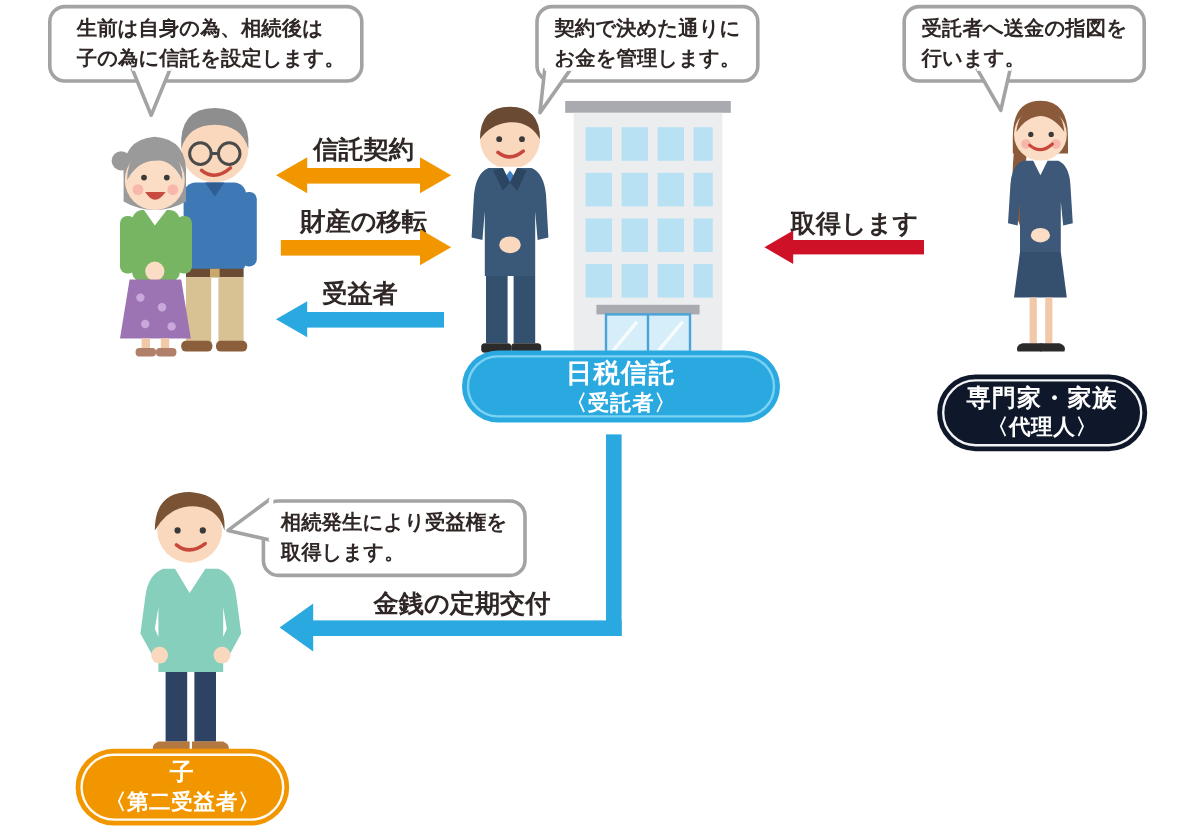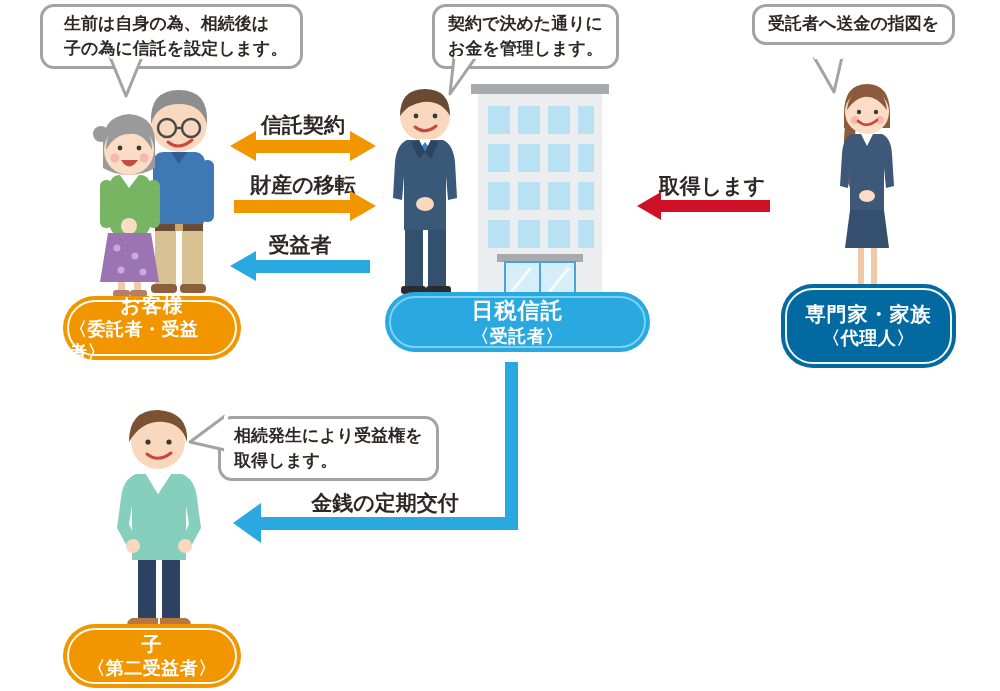--- a/index.html
+++ b/index.html
@@ -51,31 +51,32 @@
 
   <div class="bubble" style="left:40px;top:4px;padding-left:21px;">
     <div>生前は自身の為、相続後は</div>
     <div>子の為に信託を設定します。</div>
   </div>
   <svg class="bubble-tail" style="left:106px;top:56px;" width="44" height="44">
     <path d="M4,1 L20,40 L36,1" fill="#ffffff" stroke="#A3A3A3" stroke-width="3" stroke-linejoin="round"></path>
     <rect x="4" y="0" width="33" height="3" fill="#ffffff"></rect>
   </svg>
 
-  <div class="bubble" style="left:432px;top:4px;">
+  <div class="bubble" style="left:446px;top:4px;">
     <div>契約で決めた通りに</div>
     <div>お金を管理します。</div>
   </div>
   <svg class="bubble-tail" style="left:442px;top:56px;" width="44" height="44">
     <path d="M12,1 L8,38 L34,1" fill="#ffffff" stroke="#A3A3A3" stroke-width="3" stroke-linejoin="round"></path>
     <rect x="12" y="0" width="23" height="3" fill="#ffffff"></rect>
   </svg>
 
   <div class="bubble" style="left:752px;top:4px;">
     <div>受託者へ送金の指図を</div>
+    <div>行います。</div>
   </div>
   <svg class="bubble-tail" style="left:808px;top:56px;" width="44" height="44">
     <path d="M6,1 L26,36 L34,1" fill="#ffffff" stroke="#A3A3A3" stroke-width="3" stroke-linejoin="round"></path>
     <rect x="6" y="0" width="29" height="3" fill="#ffffff"></rect>
   </svg>
 
   <div class="bubble" style="left:218px;top:416px;">
     <div>相続発生により受益権を</div>
     <div>取得します。</div>
   </div>
@@ -99,35 +100,29 @@
 
   <div class="arrow-label" style="left:712px;top:172px;">取得します</div>
   <div class="ah ah-left-red" style="left:637px;top:192px;"></div>
   <div class="shaft red-bg" style="left:659px;top:200px;width:111px;height:12px;"></div>
 
   <div class="vshaft blue-bg" style="left:505px;top:362px;height:168px;"></div>
   <div class="shaft blue-bg" style="left:258px;top:517px;width:260px;"></div>
   <div class="ah ah-left-blue-big" style="left:233px;top:503px;"></div>
   <div class="arrow-label" style="left:385px;top:489px;">金銭の定期交付</div>
 
-  <div class="plate" style="left:63px;top:296px;width:178px;height:64px;background:#F29600;">
-    <div class="plate-inner">
-      <div class="plate-line1">お客様</div>
-      <div class="plate-line2">〈委託者・受益者〉</div>
-    </div>
-  </div>
 
   <div class="plate plate-trust" style="left:385px;top:292px;width:265px;height:60px;background:#29A9E0;">
     <div class="plate-inner">
       <div class="plate-line1">日税信託</div>
       <div class="plate-line2">〈受託者〉</div>
     </div>
   </div>
 
-  <div class="plate" style="left:781px;top:284px;width:175px;height:84px;background:#0369a1;">
+  <div class="plate" style="left:781px;top:312px;width:175px;height:64px;background:#0f172a;">
     <div class="plate-inner">
       <div class="plate-line1">専門家・家族</div>
       <div class="plate-line2">〈代理人〉</div>
     </div>
   </div>
 
   <div class="plate" style="left:63px;top:624px;width:178px;height:64px;background:#F29600;">
     <div class="plate-inner">
       <div class="plate-line1">子</div>
       <div class="plate-line2">〈第二受益者〉</div>

